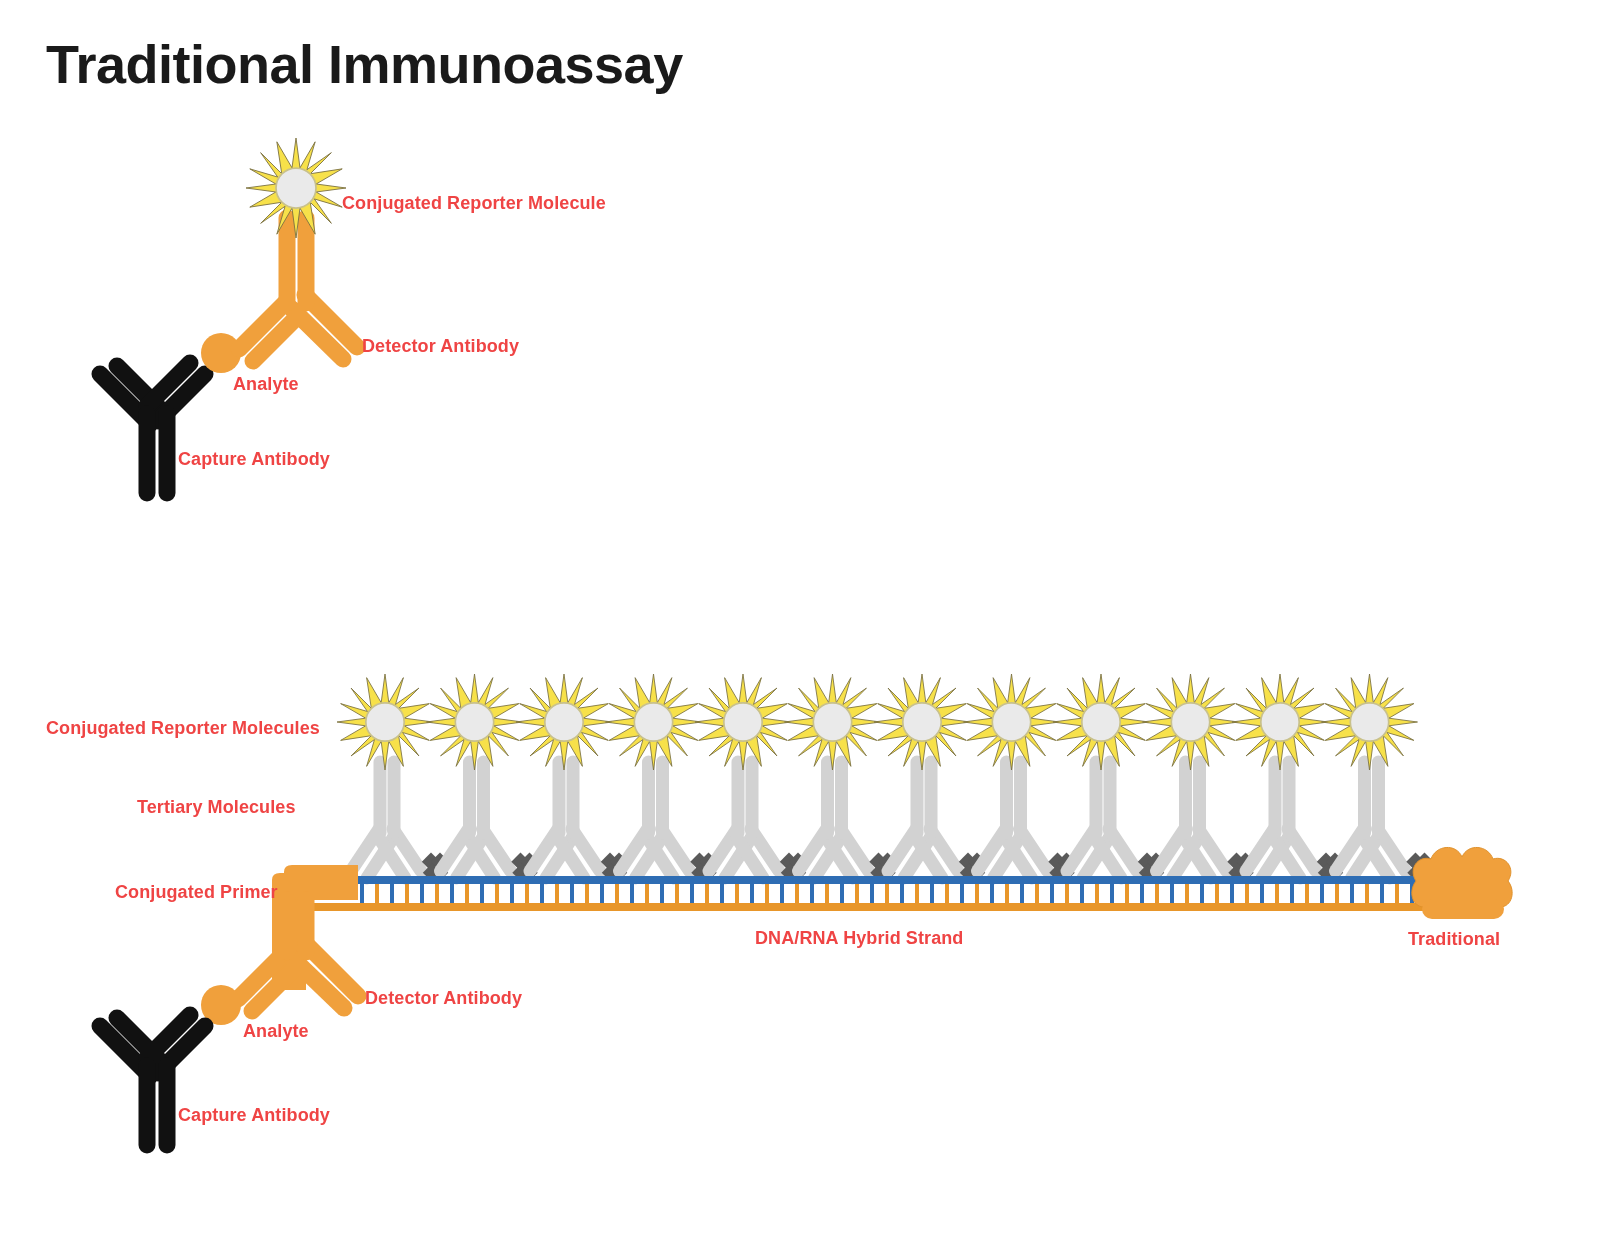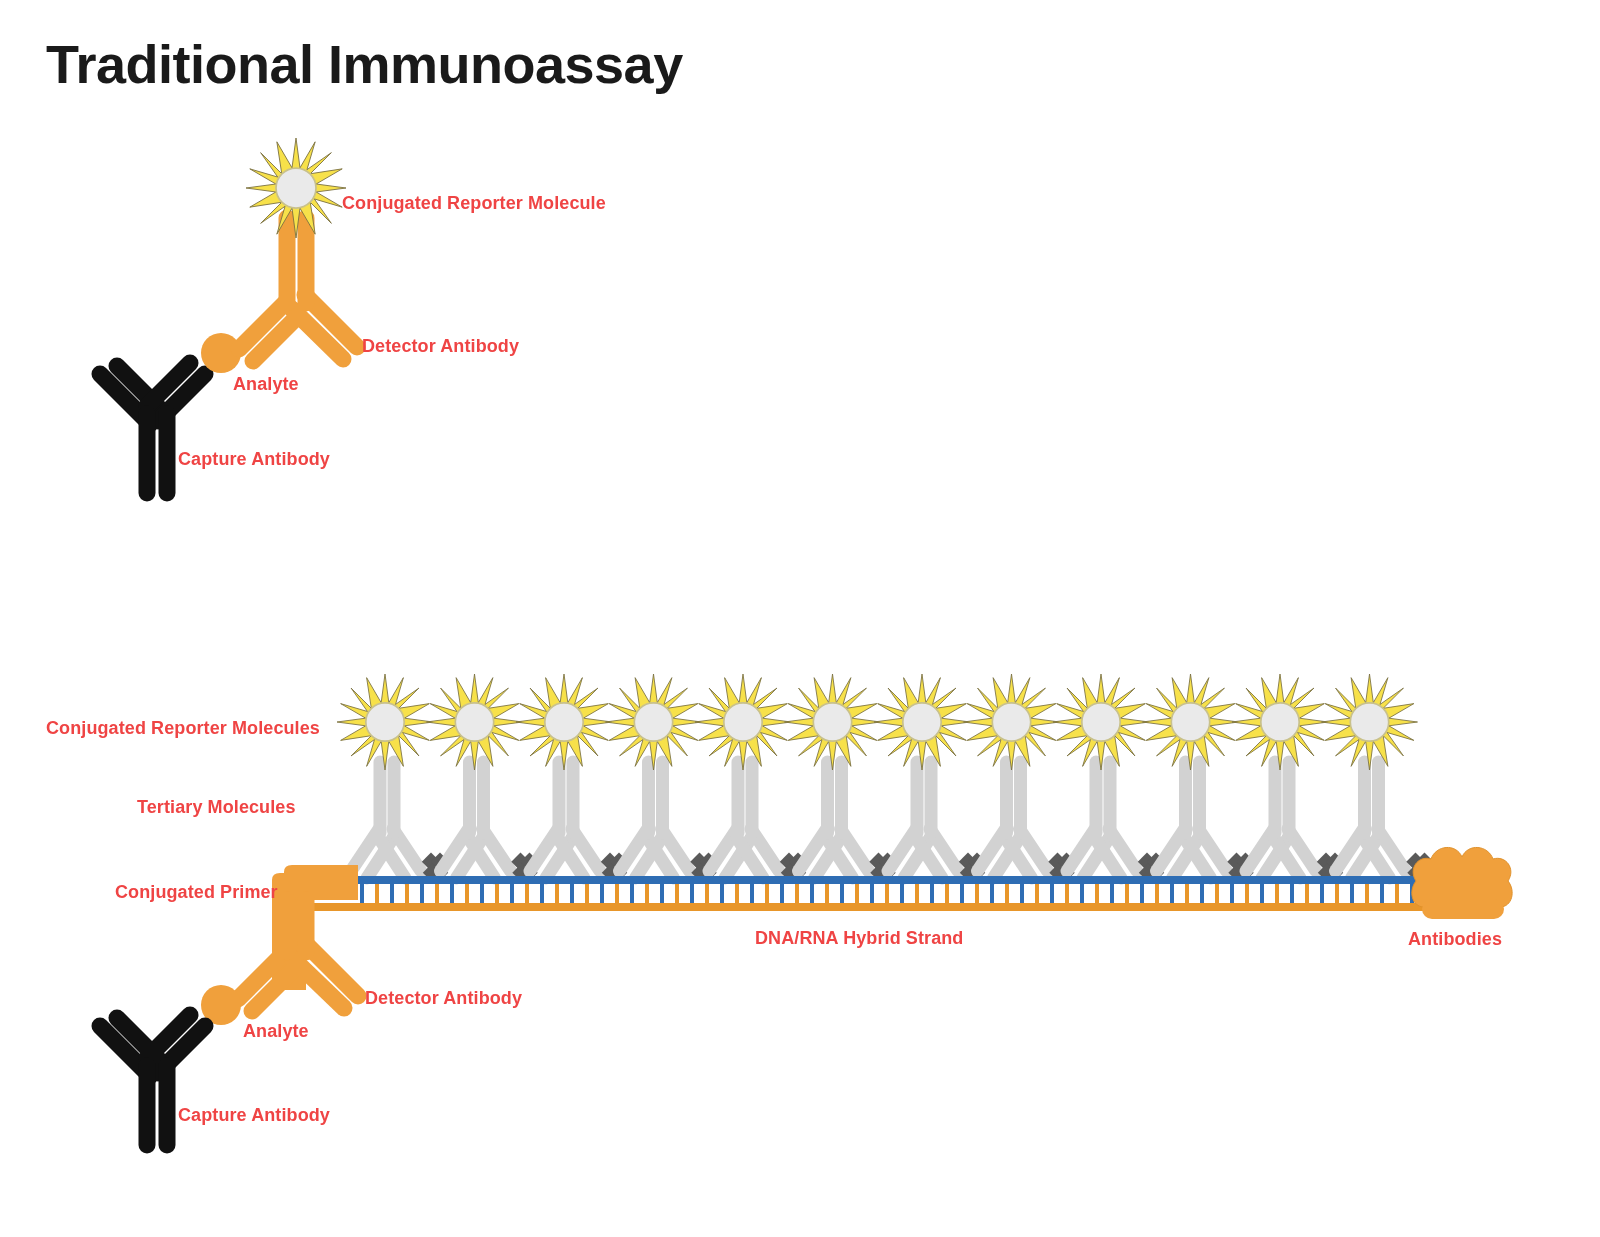--- a/index.html
+++ b/index.html
@@ -452,21 +452,21 @@
   <div class="lbl" style="left:178px;top:449px;">Capture Antibody</div>
 
   <div class="lbl" style="left:46px;top:718px;">Conjugated Reporter Molecules</div>
 
   <div class="lbl" style="left:137px;top:797px;">Tertiary Molecules</div>
 
   <div class="lbl" style="left:107px;top:882px;margin-left:8px;">Conjugated Primer</div>
 
   <div class="lbl" style="left:755px;top:928px;">DNA/RNA Hybrid Strand</div>
 
-  <div class="lbl" style="left:1408px;top:929px;">Antibodies</div>
+  <div class="lbl" style="left:1408px;top:929px;">Traditional</div>
 
   <div class="lbl" style="left:365px;top:988px;">Detector Antibody</div>
 
   <div class="lbl" style="left:243px;top:1021px;">Analyte</div>
 
   <div class="lbl" style="left:178px;top:1105px;">Capture Antibody</div>
 
 </div>
 
 </body></html>

